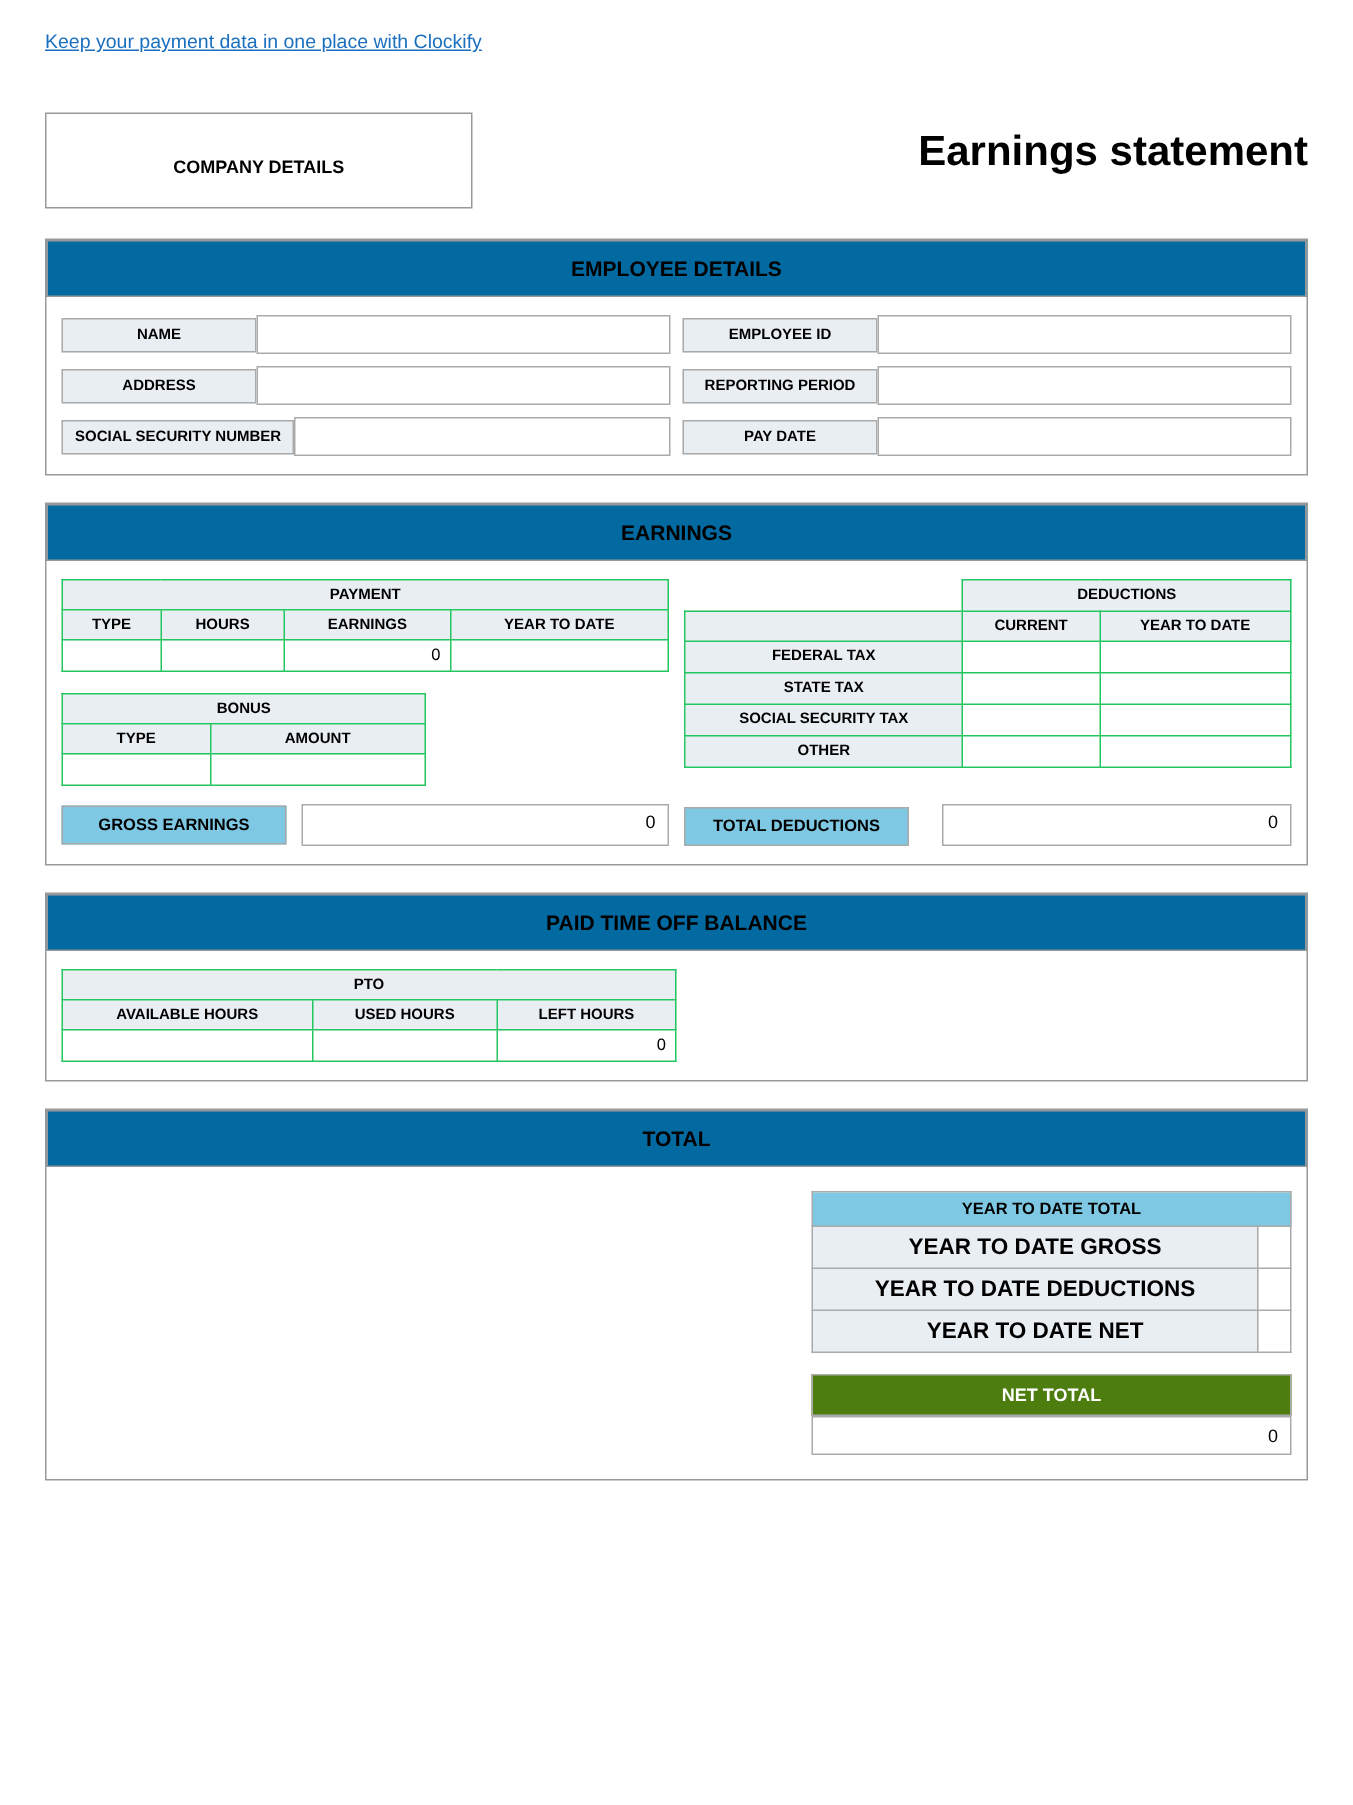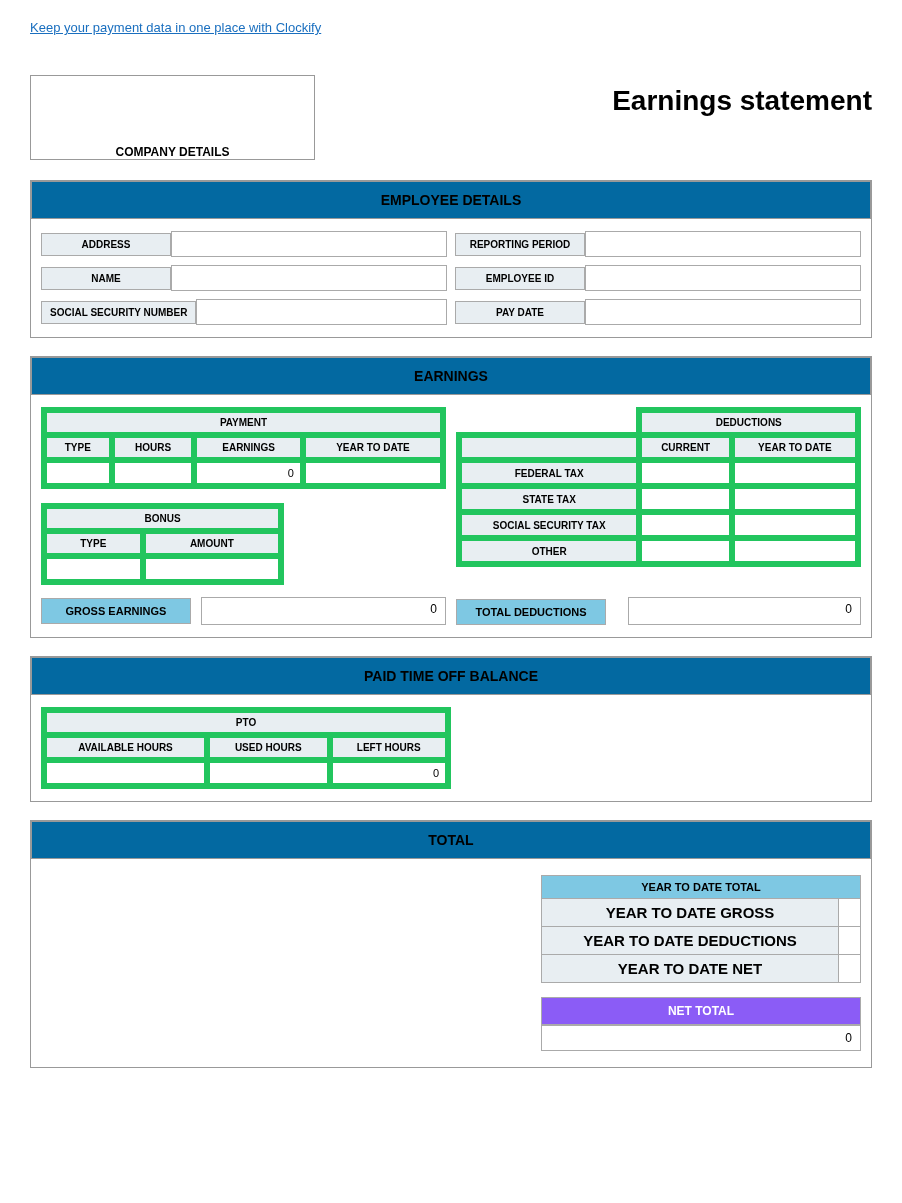--- a/index.html
+++ b/index.html
@@ -22,23 +22,23 @@
     }
     .header-row {
       display: flex;
       justify-content: space-between;
       align-items: flex-start;
       margin-bottom: 20px;
     }
     .company-box {
       border: 1px solid #999;
       width: 285px;
-      height: 85px;
-      display: flex;
-      align-items: flex-end;
+      height: 64px;
+      display: flex;
+      align-items: center;
       justify-content: center;
       padding-top: 8px;
     }
     .company-box-label {
       font-weight: bold;
       font-size: 12px;
       color: #000;
     }
     .earnings-statement-title {
       font-size: 28px;
@@ -96,21 +96,21 @@
     }
     .earnings-right {
       flex: 1;
     }
     .inner-table {
       border-collapse: collapse;
       width: 100%;
       font-size: 11px;
     }
     .inner-table th, .inner-table td {
-      border: 6px solid #22c55e;
+      border: 1px solid #22c55e;
       padding: 4px 6px;
       text-align: center;
     }
     .inner-table .header-cell {
       background: #e8eef2;
       font-weight: bold;
       font-size: 10px;
     }
     .span-header {
       text-align: center;
@@ -184,21 +184,21 @@
     .ytd-label {
       background: #e8eef2;
       font-weight: bold;
       font-size: 15px;
       text-align: center;
     }
     .ytd-value {
       text-align: right;
     }
     .net-total-header {
-      background: #8b5cf6;
+      background: #4d7c0f;
       color: #fff;
       font-weight: bold;
       font-size: 12px;
       text-align: center;
       padding: 6px;
       border: 1px solid #aaa;
     }
     .net-total-value {
       border: 1px solid #aaa;
       padding: 5px 8px;
@@ -232,40 +232,40 @@
   </div>
   <div class="earnings-statement-title">Earnings statement</div>
 </div>
 
 <div class="main-border">
   <div class="section-header">EMPLOYEE DETAILS</div>
   <div class="employee-details-grid">
 
     <div>
       <div class="field-row" style="margin-bottom:8px;">
+        <div class="field-label">NAME</div>
+        <input class="field-value" type="text" style="">
+      </div>
+      <div class="field-row" style="margin-bottom:8px;">
         <div class="field-label">ADDRESS</div>
-        <input class="field-value" type="text" style="">
-      </div>
-      <div class="field-row" style="margin-bottom:8px;">
-        <div class="field-label">NAME</div>
         <input class="field-value" type="text" style="">
       </div>
       <div class="field-row">
         <div class="field-label" style="min-width:155px;">SOCIAL SECURITY NUMBER</div>
         <input class="field-value" type="text" style="">
       </div>
     </div>
 
     <div>
       <div class="field-row" style="margin-bottom:8px;">
+        <div class="field-label">EMPLOYEE ID</div>
+        <input class="field-value" type="text" style="">
+      </div>
+      <div class="field-row" style="margin-bottom:8px;">
         <div class="field-label">REPORTING PERIOD</div>
-        <input class="field-value" type="text" style="">
-      </div>
-      <div class="field-row" style="margin-bottom:8px;">
-        <div class="field-label">EMPLOYEE ID</div>
         <input class="field-value" type="text" style="">
       </div>
       <div class="field-row">
         <div class="field-label">PAY DATE</div>
         <input class="field-value" type="text" style="">
       </div>
     </div>
   </div>
 </div>
 

